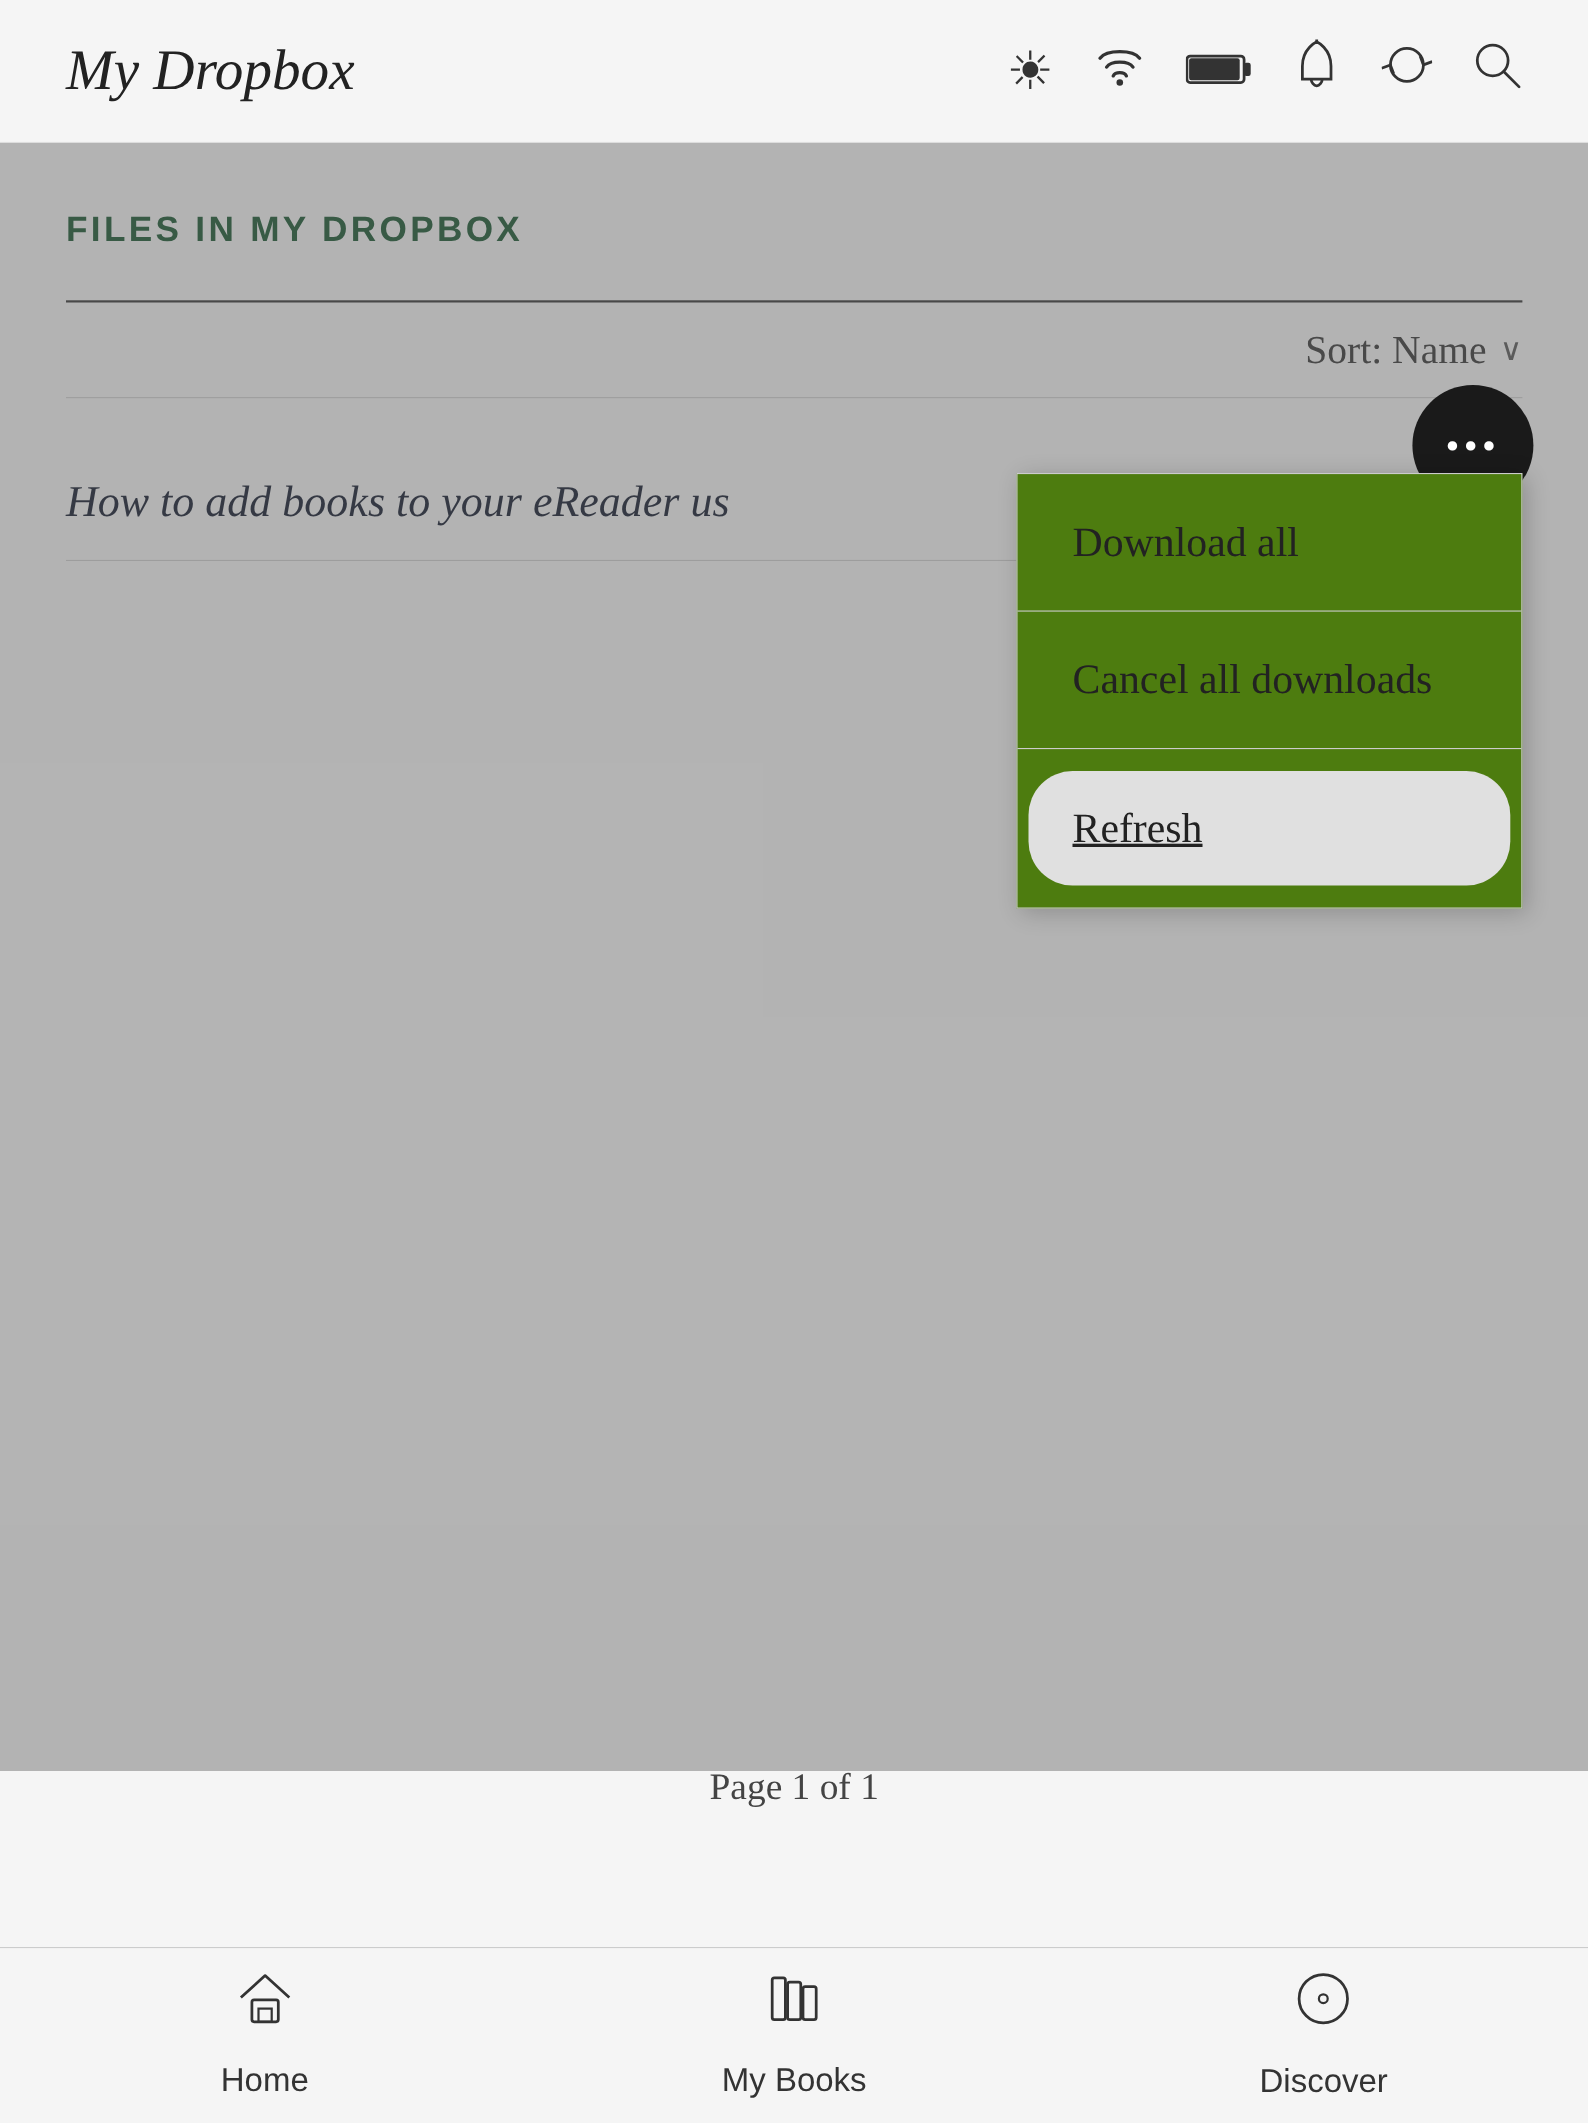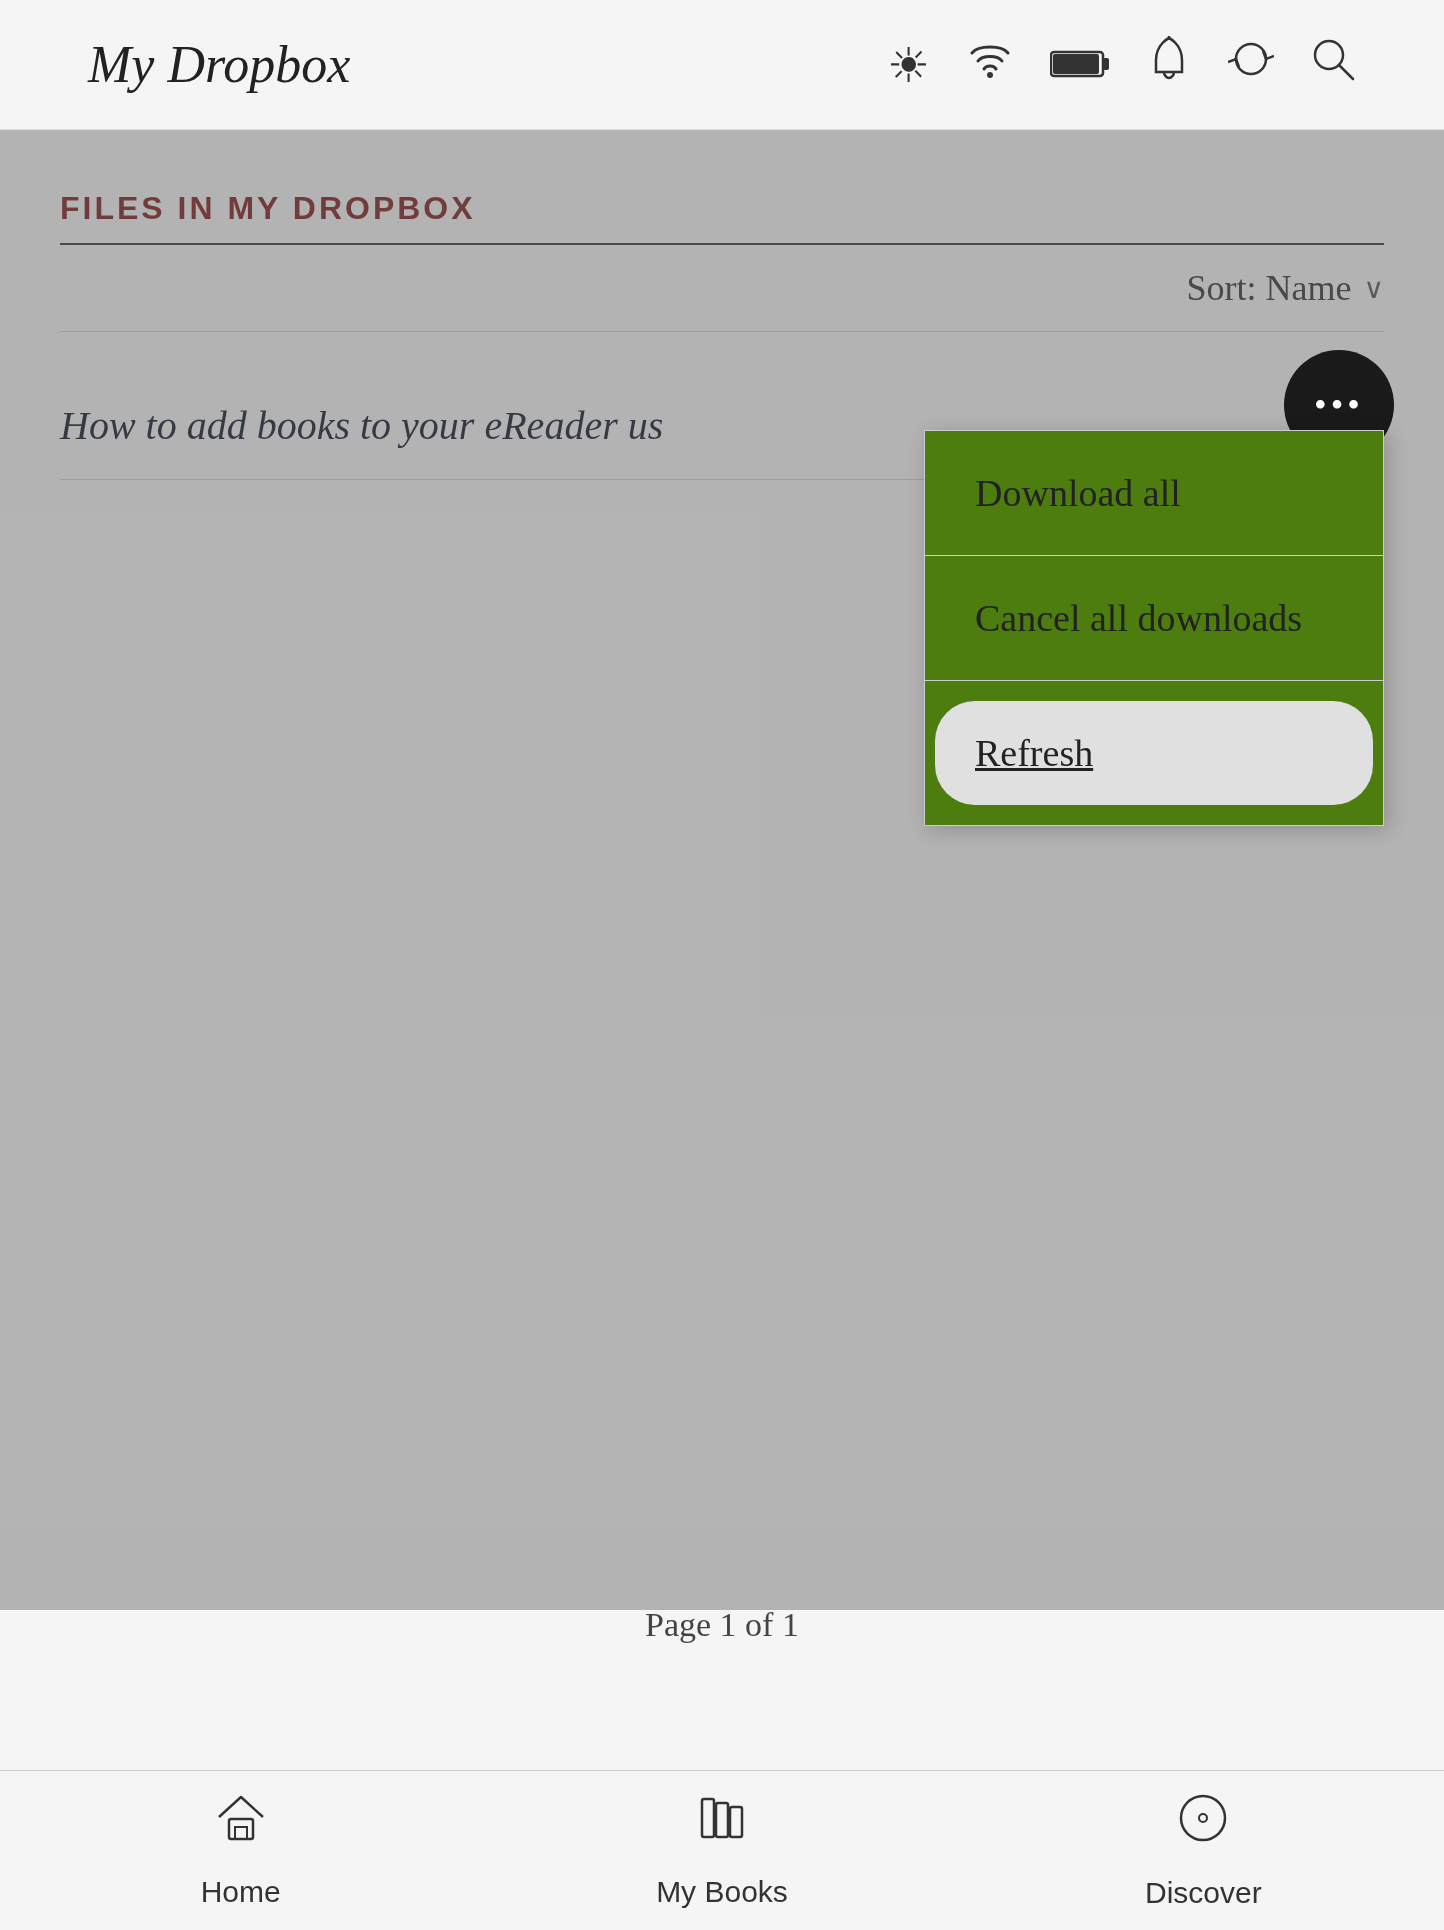--- a/index.html
+++ b/index.html
@@ -12,21 +12,21 @@
       position: relative;
       overflow: hidden;
     }
 
     
     .header {
       background: #f5f5f5;
       display: flex;
       align-items: center;
       justify-content: space-between;
-      padding: 0 88px;
+      padding: 0 60px;
       height: 130px;
       border-bottom: 1px solid #ddd;
     }
 
     .header-title {
       font-style: italic;
       font-size: 52px;
       color: #222;
       font-weight: normal;
     }
@@ -48,22 +48,22 @@
       background: #f5f5f5;
       padding: 60px 60px 0 60px;
       min-height: calc(1930px - 130px - 160px);
       position: relative;
     }
 
     .section-title {
       font-size: 32px;
       font-weight: bold;
       letter-spacing: 3px;
-      color: #7f1d1d;
-      margin-bottom: 16px;
+      color: #14532d;
+      margin-bottom: 46px;
       font-family: Arial, sans-serif;
     }
 
     .sort-bar {
       border-top: 2px solid #333;
       border-bottom: 1px solid #ccc;
       padding: 22px 0;
       display: flex;
       align-items: center;
       justify-content: flex-end;

